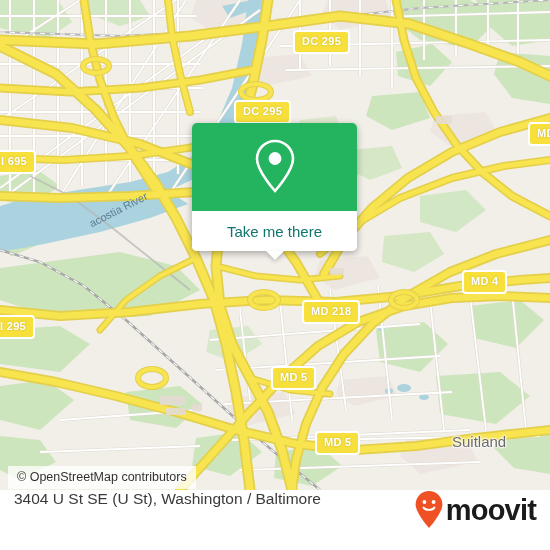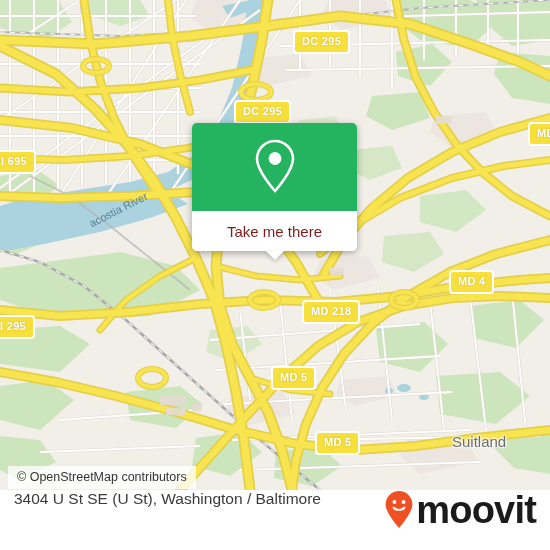--- a/index.html
+++ b/index.html
@@ -83,21 +83,21 @@
   #popup-body {
     height: 40px;
     background: #ffffff;
     border-radius: 0 0 5px 5px;
     display: flex;
     align-items: center;
     justify-content: center;
     position: relative;
   }
   #popup-label {
-    color: #7f1d1d;
+    color: #0f766e;
     font-size: 15px;
   }
   #popup-tail {
     position: absolute;
     left: 50%;
     bottom: -9px;
     margin-left: -9px;
     width: 0; height: 0;
     border-left: 9px solid transparent;
     border-right: 9px solid transparent;
@@ -135,21 +135,21 @@
     font-size: 15.5px;
     white-space: nowrap;
   }
   #brand {
     display: flex;
     align-items: center;
     gap: 2px;
   }
   #brand-word {
     color: #1b1b1b;
-    font-size: 38px;
+    font-size: 29px;
     font-weight: bold;
     letter-spacing: -.8px;
     line-height: 1;
   }
 </style>
 </head>
 <body>
 
 <div id="app">
 
@@ -335,21 +335,21 @@
         </g>
 
       </g>
     </svg>
 
     <div class="shield" style="left:293px; top:30px;">DC 295</div>
     <div class="shield" style="left:234px; top:100px;">DC 295</div>
     <div class="shield" style="left:528px; top:122px;">MD</div>
     <div class="shield" style="left:-8px; top:150px;">I 695</div>
     <div class="shield" style="left:-9px; top:315px;">I 295</div>
-    <div class="shield" style="left:449px; top:270px;">MD 4</div>
+    <div class="shield" style="left:462px; top:270px;">MD 4</div>
     <div class="shield" style="left:302px; top:300px;">MD 218</div>
     <div class="shield" style="left:271px; top:366px;">MD 5</div>
     <div class="shield" style="left:315px; top:431px;">MD 5</div>
 
     <div class="place-label" style="left:452px; top:389px;">Suitland</div>
 
     <div class="water-label" style="left:90px; top:218px;">acostia River</div>
 
     <div id="popup">
       <div id="popup-head" style="background:#24b35e;">

